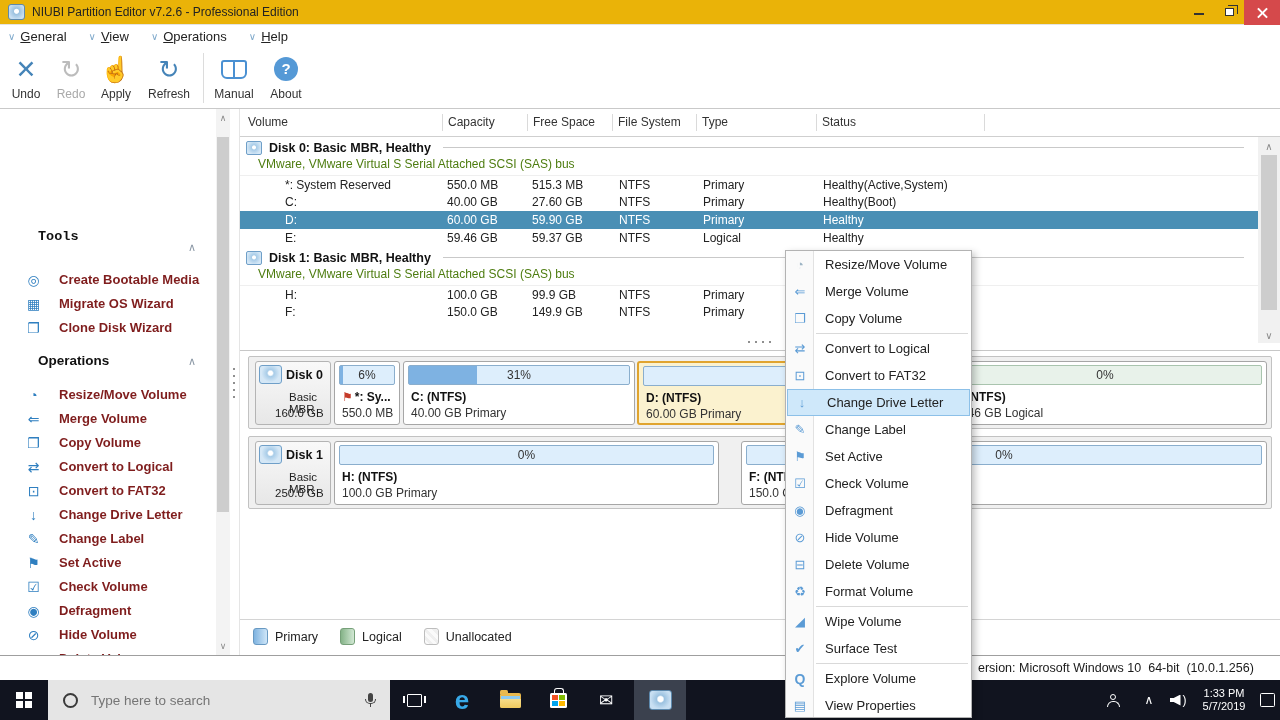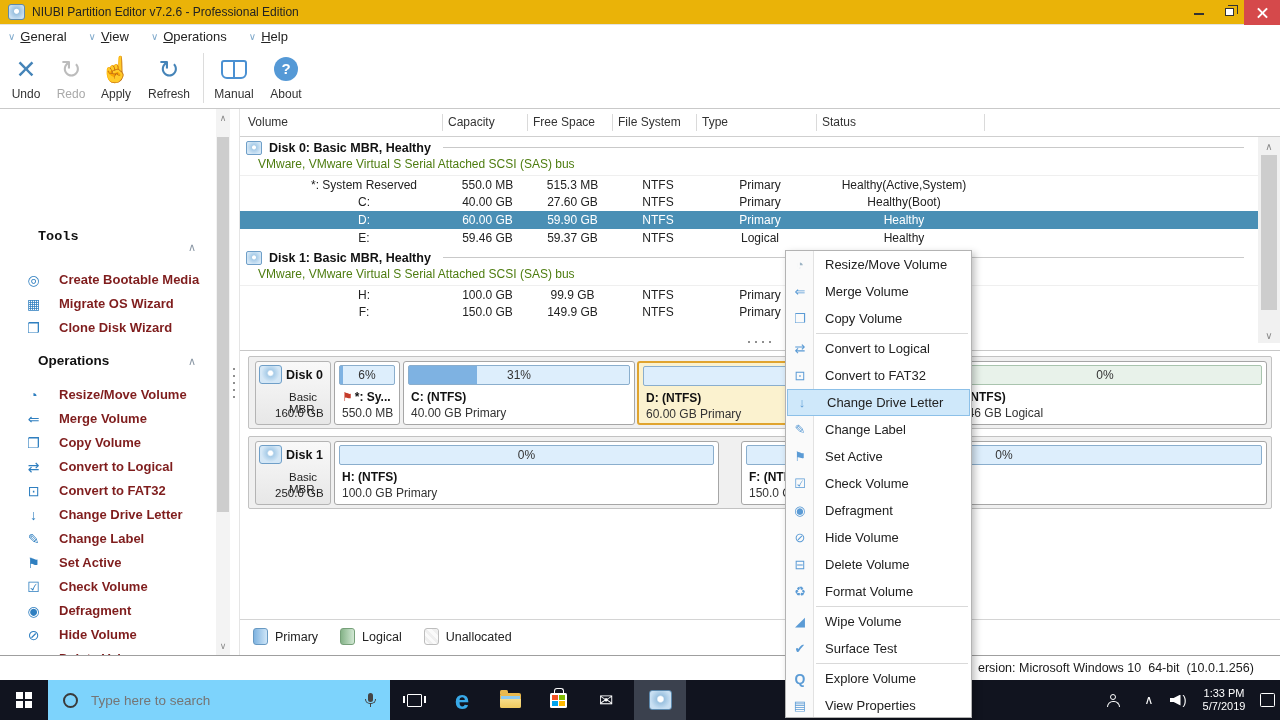--- a/index.html
+++ b/index.html
@@ -53,21 +53,21 @@
   .dots-v { position:absolute; left:233px; top:368px; width:2px; height:30px;
             background:repeating-linear-gradient(#8f8f8f 0 2px, transparent 2px 7px); }
   .main-edge { position:absolute; left:239px; top:109px; width:1px; height:546px; background:#e5e5e5; }
 
   
   .tgrid { display:grid; grid-template-columns:203px 85px 85px 84px 120px 168px auto; align-items:center; }
   .thead { position:absolute; left:240px; top:109px; width:1040px; height:28px; border-bottom:1px solid #cfcfcf; font-size:12px; color:#333; background:#fff; }
   .th-cell { padding-left:5px; border-right:1px solid #dadada; height:17px; line-height:17px; }
   .th-cell.first { padding-left:8px; }
   .th-cell.last { border-right:none; }
-  .trow { position:absolute; left:240px; width:1018px; height:18px; font-size:12px; color:#222;text-align:center; }
+  .trow { position:absolute; left:240px; width:1018px; height:18px; font-size:12px; color:#222; }
   .trow .c1 { padding-left:45px; } .trow .c2, .trow .c3 { padding-left:4px; } .trow .c4, .trow .c5, .trow .c6 { padding-left:6px; }
   .trow.first { border-top:1px solid #efefef; }
   .trow.sel { background:#4a8fb5; color:#fff; }
   .tgroup { position:absolute; left:246px; width:1012px; height:36px; }
   .tg-line1 { display:flex; align-items:center; height:17px; }
   .disk-ico { width:16px; height:14px; border:1px solid #6f9fc8; border-radius:2px;
               background:radial-gradient(circle at 50% 45%, #fff 1.5px, #a8cce8 2.5px, #d4e7f6 7px); }
   .tg-title { margin-left:7px; font-size:12.5px; font-weight:bold; color:#111; white-space:nowrap; }
   .tg-line { flex:1; border-top:1px solid #c9c9c9; margin:0 14px 0 12px; }
   .tg-sub { position:absolute; left:12px; top:18px; font-size:12px; color:#4d7c0f; white-space:nowrap; }
@@ -114,21 +114,21 @@
   
   .statusbar { position:absolute; left:0; top:655px; width:1280px; height:25px; background:#fff; border-top:1px solid #9f9f9f; }
   .status-text { position:absolute; left:978px; top:0; line-height:24px; font-size:12.5px; color:#1a1a1a; white-space:pre; }
 
   
   .taskbar { position:absolute; left:0; top:680px; width:1280px; height:40px; background:#11141f; z-index:10; }
   .tk-btn { position:absolute; top:0; height:40px; display:flex; align-items:center; justify-content:center; }
   .start { left:0; width:48px; }
   .winlogo { display:grid; grid-template-columns:7px 7px; grid-template-rows:7px 7px; gap:2px; }
   .winlogo span { background:#fff; }
-  .searchbox { position:absolute; left:48px; top:0; width:342px; height:40px; background:#7dd3fc; display:flex; align-items:center; }
+  .searchbox { position:absolute; left:48px; top:0; width:342px; height:40px; background:#e5e5e5; display:flex; align-items:center; }
   .cortana-ring { width:15px; height:15px; border:2px solid #3a3a3a; border-radius:50%; margin-left:15px; }
   .search-input { flex:1; margin-left:13px; border:none; outline:none; background:transparent; font-size:13.5px; color:#4a4a4a; font-family:"Liberation Sans", sans-serif; }
   .mic { margin-right:14px; display:flex; flex-direction:column; align-items:center; }
   .mic-pill { width:5px; height:9px; background:#444; border-radius:2.5px; }
   .mic-arc { width:11px; height:5px; border:1.5px solid #444; border-top:none; border-radius:0 0 6px 6px; margin-top:-3px; }
   .mic-stem { width:1.5px; height:3px; background:#444; }
   .taskview { left:390px; width:48px; }
   .tv-ico { width:15px; height:13px; border:1.7px solid #fff; border-radius:1px; position:relative; }
   .tv-ico::before { content:""; position:absolute; right:-5px; top:1px; width:2px; height:7px; background:#fff; }
   .tv-ico::after { content:""; position:absolute; left:-5px; top:1px; width:2px; height:7px; background:#fff; }

